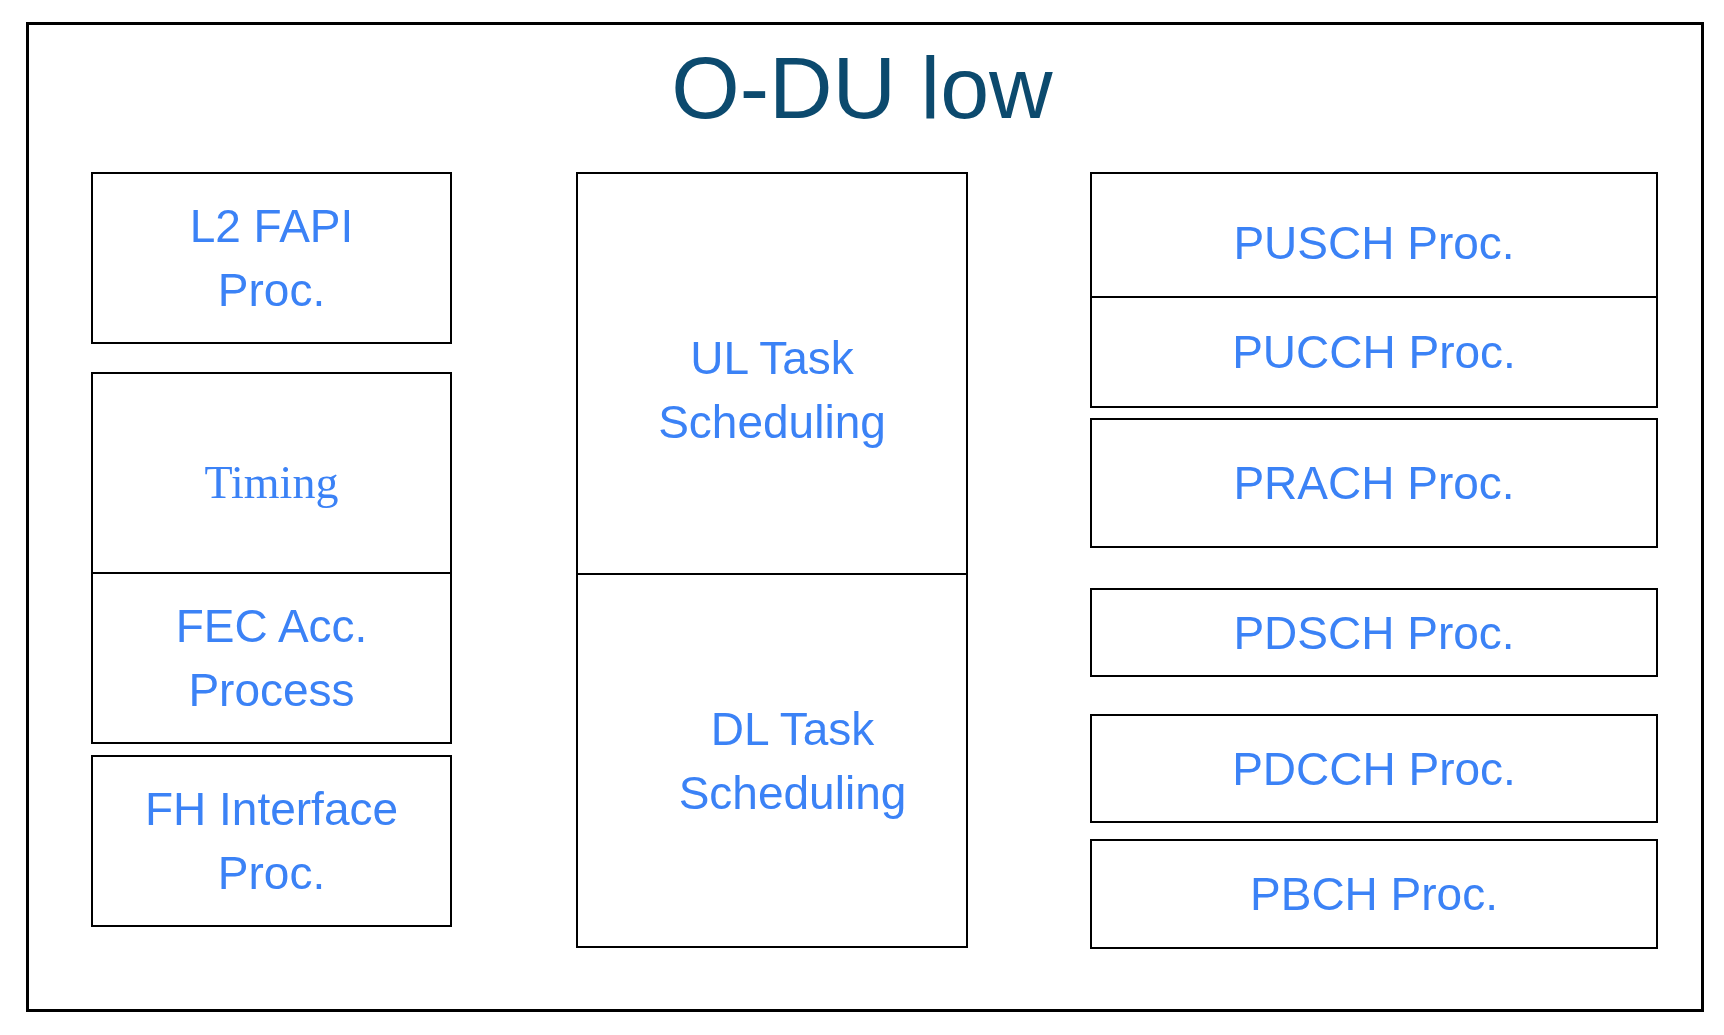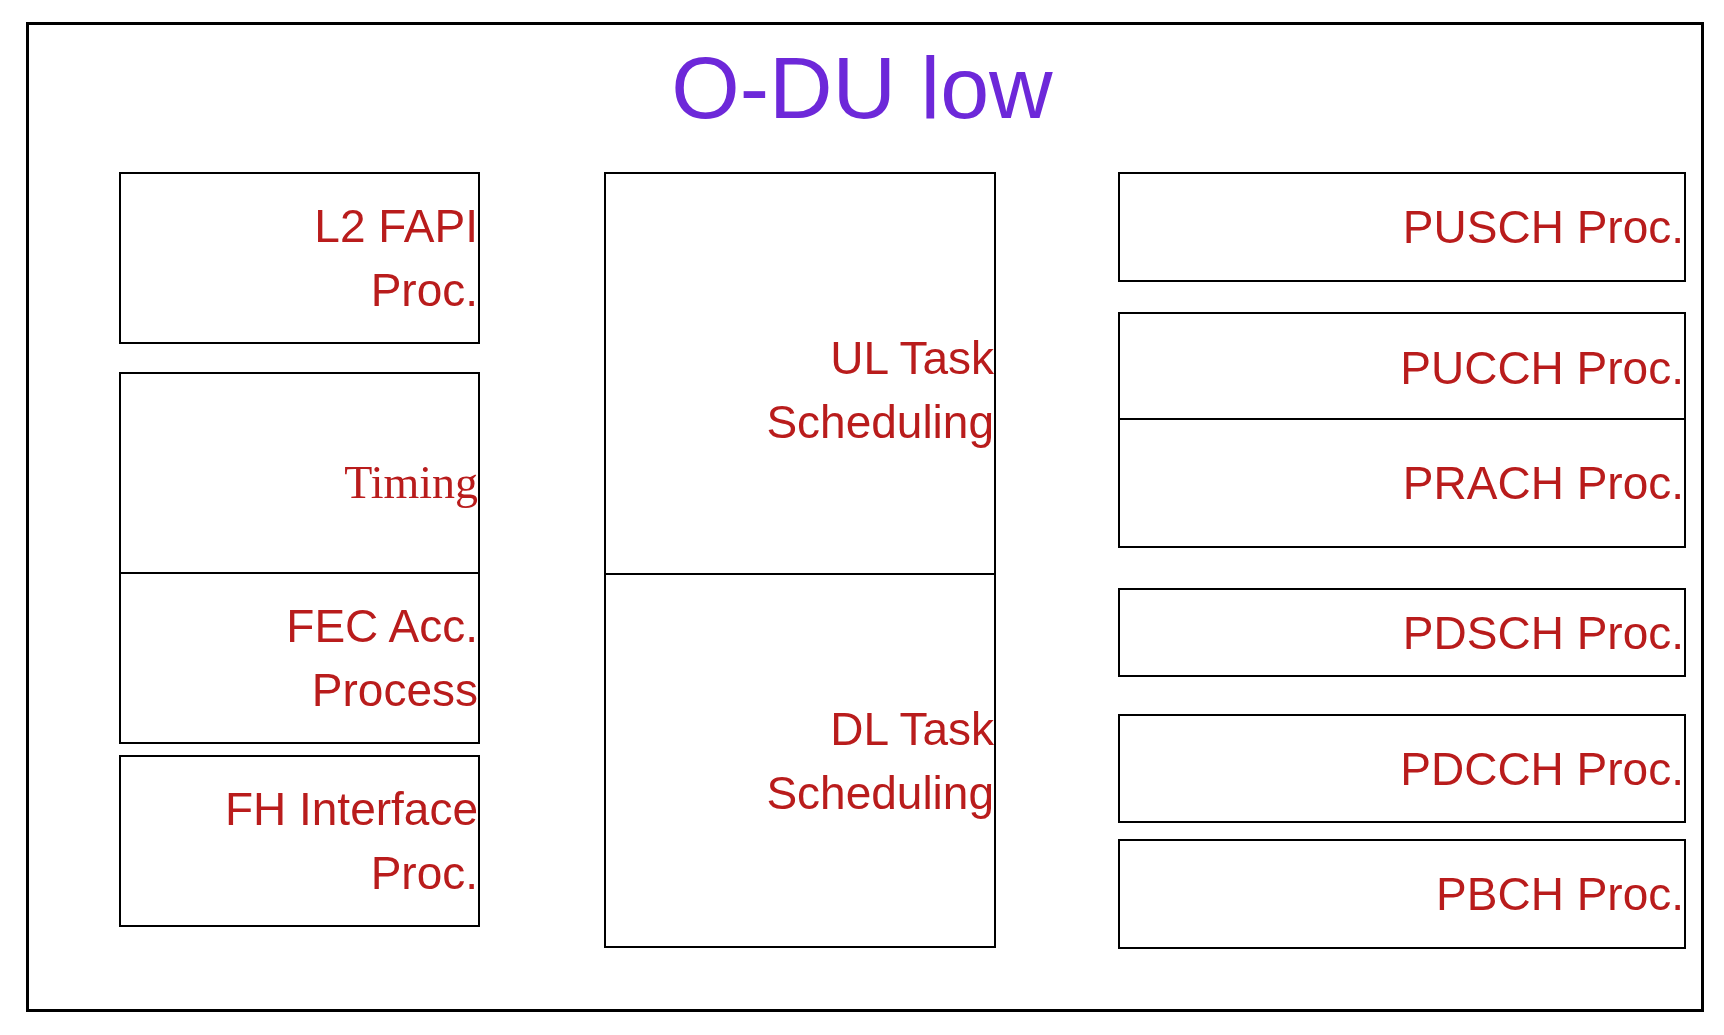--- a/index.html
+++ b/index.html
@@ -21,54 +21,53 @@
     background: #ffffff;
   }
   .title {
     position: absolute;
     left: 0; right: 0;
     top: 42px;
     text-align: center;
     font-size: 88px;
     line-height: 92px;
     font-weight: 400;
-    color: #6d28d9;
+    color: #0c4a6e;
   }
   .box {
     position: absolute;
     border: 2px solid #000000;
     background: #ffffff;
     display: flex;
     flex-direction: column;
-    align-items: flex-end;
+    align-items: center;
     justify-content: center;
     text-align: center;
     font-size: 46px;
     line-height: 64px;
-    color: #b91c1c;
-    margin-left: 28px;
+    color: #3b82f6;
   }
   .box span { display: block; }
 
   
   .col-left  { left: 91px;  width: 361px; }
   .lb1 { top: 172px; height: 172px; }
   .lb2 { top: 372px; height: 221px; font-family: Liberation Serif, serif; }
   .lb3 { top: 572px; height: 172px; }
   .lb4 { top: 755px; height: 172px; }
 
   
   .col-mid   { left: 576px; width: 392px; }
   .mb1 { top: 172px; height: 436px; }
   .mb2 { top: 573px; height: 375px; padding-left: 41px; }
 
   
   .col-right { left: 1090px; width: 568px; }
-  .rb1 { top: 172px; height: 110px; }
-  .rb2 { top: 312px; height: 112px; }
+  .rb1 { top: 172px; height: 142px; }
+  .rb2 { top: 296px; height: 112px; }
   .rb3 { top: 418px; height: 130px; }
   .rb4 { top: 588px; height: 89px; }
   .rb5 { top: 714px; height: 109px; }
   .rb6 { top: 839px; height: 110px; }
 </style>
 </head>
 <body>
 
 <div class="canvas">
   <div class="frame"></div>

